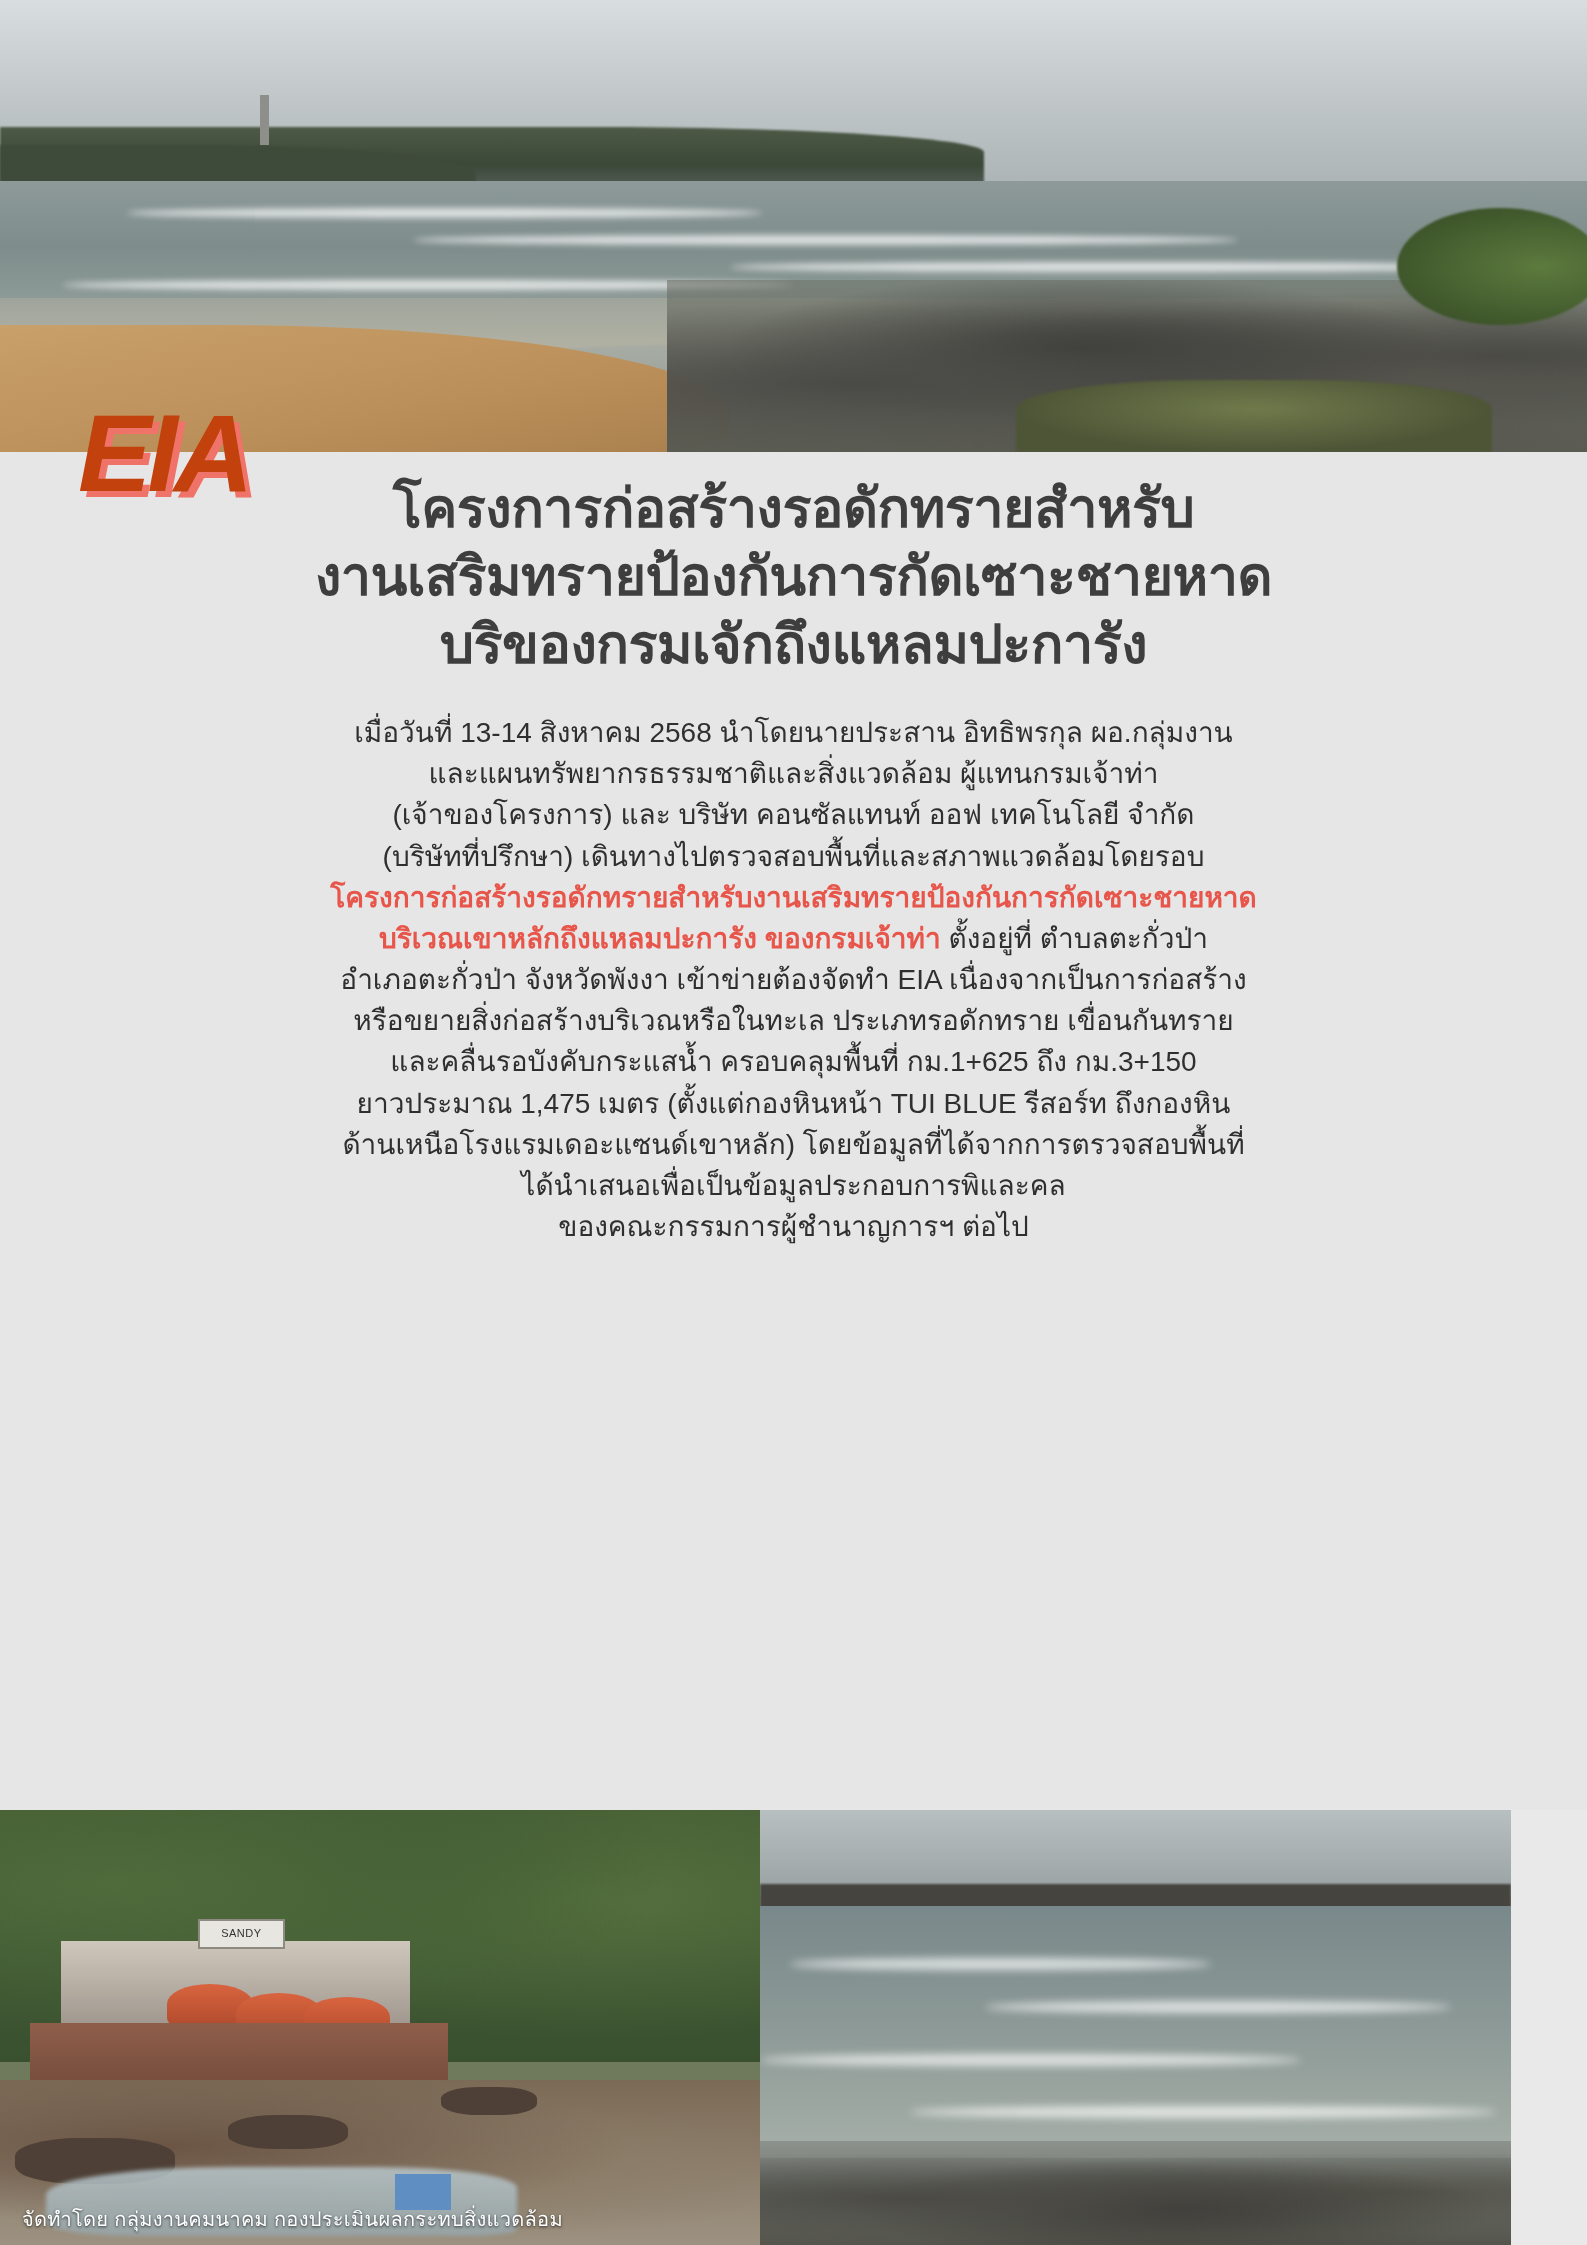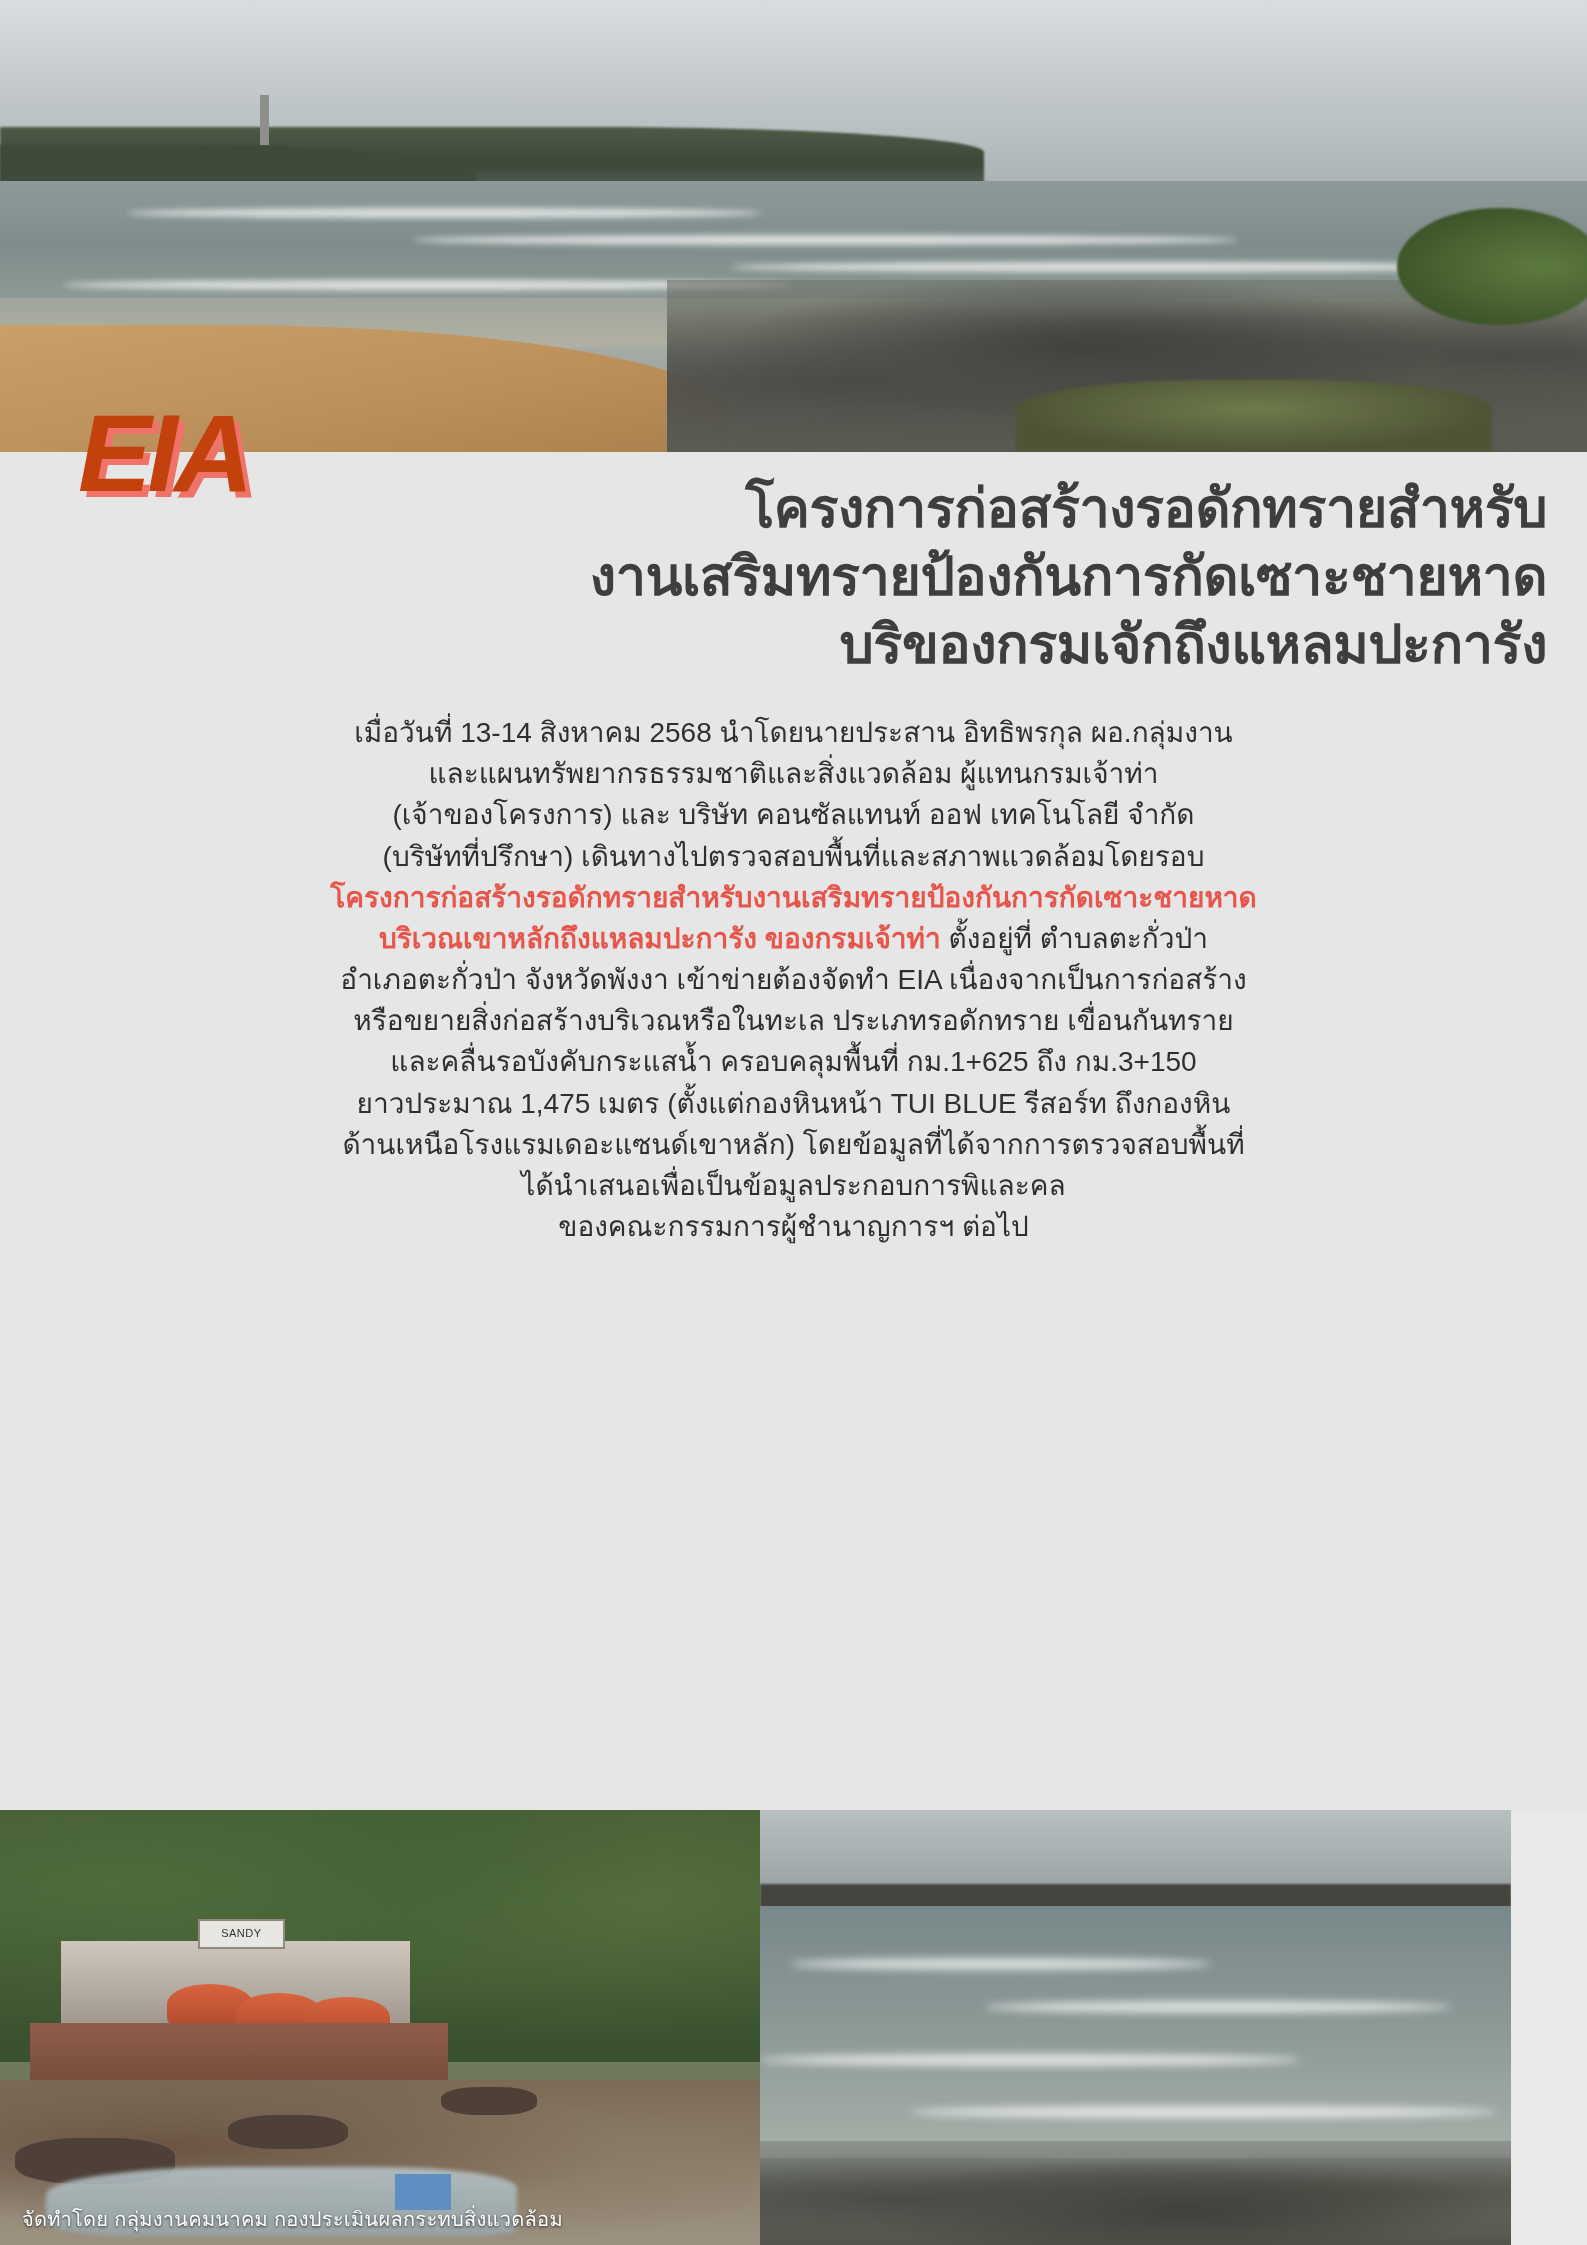--- a/index.html
+++ b/index.html
@@ -135,20 +135,21 @@
     margin: 22px 40px 0 40px;
     text-align: right;
     color: #3e3e3e;
     font-size: 54px;
     font-weight: bold;
     line-height: 1.26;
     letter-spacing: -0.5px;
   }
   .title .line {
     display: block;
+    text-align: center;
   }
   .body-text {
     margin: 34px 52px 0 52px;
     text-align: center;
     color: #2f2f2f;
     font-size: 28px;
     line-height: 1.47;
   }
   .body-text .ln {
     display: block;

